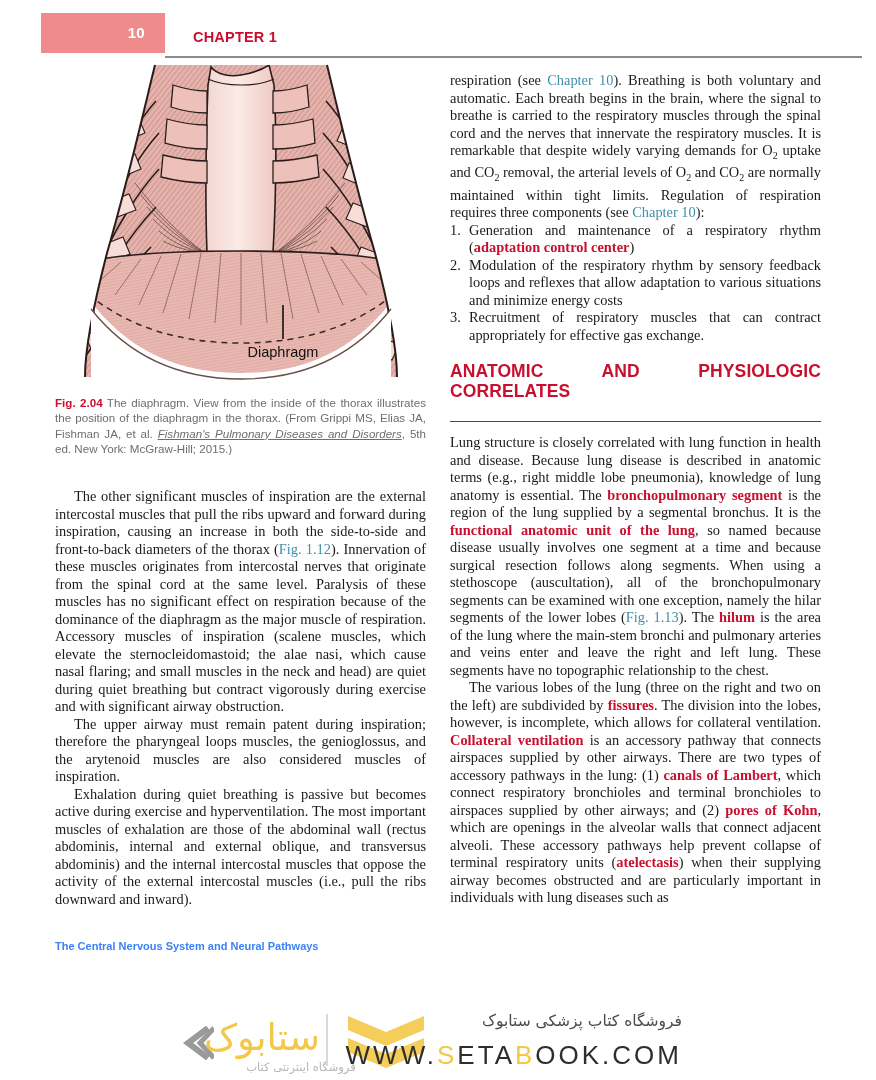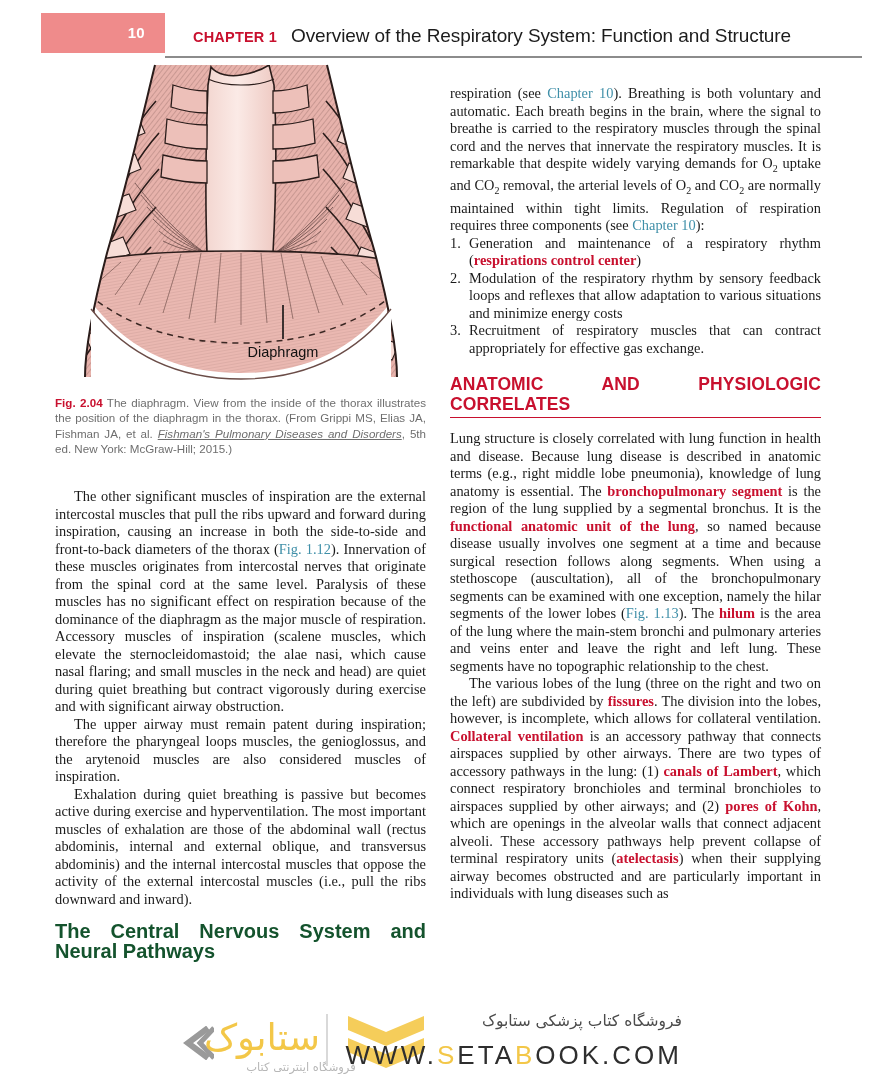--- a/index.html
+++ b/index.html
@@ -73,21 +73,21 @@
   
   .column {
     position: absolute;
     top: 72px;
     width: 371px;
     font-size: 14.4px;
     line-height: 17.5px;
     text-align: justify;
   }
   #left-column  { left: 55px; }
-  #right-column { left: 450px; margin-top: 13px; }
+  #right-column { left: 450px; }
 
   .para {
     margin: 0 0 0 0;
     text-indent: 19px;
     text-align: justify;
     hyphens: manual;
   }
   .para.no-indent { text-indent: 0; }
 
   .red-term   { color: #c8102e; font-weight: bold; }
@@ -123,31 +123,31 @@
   #figure-caption .ital { font-style: italic; text-decoration: underline; }
 
   
   .section-head {
     font-family: "Liberation Sans", sans-serif;
     font-weight: bold;
     font-size: 17.5px;
     color: #c8102e;
     letter-spacing: .1px;
     border-bottom: 1.6px solid #c8102e;
-    padding-bottom: 3px;
+    padding-bottom: 20px;
     margin: 17px 0 12px 0;
     line-height: 20px;
   }
   .sub-head {
     font-family: "Liberation Sans", sans-serif;
     font-weight: bold;
-    font-size: 20px;
-    color: #14532d;
+    font-size: 11px;
+    color: #3b82f6;
     line-height: 20px;
-    margin: 13px 0 2px 0;
+    margin: 28px 0 2px 0;
   }
 
   ol.numbered {
     margin: 0;
     padding: 0;
     list-style: none;
   }
   ol.numbered li {
     position: relative;
     padding-left: 19px;
@@ -240,21 +240,20 @@
   }
 </style>
 </head>
 <body>
 
 <div id="page-header">
   <div id="folio-block"></div>
   <div id="folio-number">10</div>
   <div id="header-rule"></div>
   <div id="chapter-label">CHAPTER 1</div>
-  <div id="header-title">Overview of the Respiratory System: Function and Structure</div>
 </div>
 
 <div id="figure-block">
   <div id="figure-art">
     <svg width="371" height="330" viewBox="0 0 371 330" xmlns="http://www.w3.org/2000/svg">
       <defs>
         <linearGradient id="sternum-grad" x1="0" y1="0" x2="1" y2="0">
           <stop offset="0%" stop-color="#f3d6d0"></stop>
           <stop offset="45%" stop-color="#fbeae6"></stop>
           <stop offset="100%" stop-color="#eec9c2"></stop>
@@ -399,21 +398,21 @@
   <p class="para">Exhalation during quiet breathing is passive but becomes active during exercise and hyperventilation. The most important muscles of exhalation are those of the abdominal wall (rectus abdominis, internal and external oblique, and transversus abdominis) and the internal intercostal muscles that oppose the activity of the external intercostal muscles (i.e., pull the ribs downward and inward).</p>
 
   <h3 class="sub-head">The Central Nervous System and Neural Pathways</h3>
 
 </div>
 
 <div id="right-column" class="column">
   <p class="para no-indent"><span>respiration (see </span><span class="link-ref">Chapter 10</span><span>). Breathing is both voluntary and automatic. Each breath begins in the brain, where the signal to breathe is carried to the respiratory muscles through the spinal cord and the nerves that innervate the respiratory muscles. It is remarkable that despite widely varying demands for O</span><span class="sub">2</span><span> uptake and CO</span><span class="sub">2</span><span> removal, the arterial levels of O</span><span class="sub">2</span><span> and CO</span><span class="sub">2</span><span> are normally maintained within tight limits. Regulation of respiration requires three components (see </span><span class="link-ref">Chapter 10</span><span>):</span></p>
 
   <ol class="numbered">
-    <li><span class="li-num">1.</span><span>Generation and maintenance of a respiratory rhythm (</span><span class="red-term">respirations control center</span><span>)</span></li>
+    <li><span class="li-num">1.</span><span>Generation and maintenance of a respiratory rhythm (</span><span class="red-term">adaptation control center</span><span>)</span></li>
     <li><span class="li-num">2.</span><span>Modulation of the respiratory rhythm by sensory feedback loops and reflexes that allow adaptation to various situations and minimize energy costs</span></li>
     <li><span class="li-num">3.</span><span>Recruitment of respiratory muscles that can contract appropriately for effective gas exchange.</span></li>
   </ol>
 
 
   <h2 class="section-head">ANATOMIC AND PHYSIOLOGIC CORRELATES</h2>
 
   <p class="para no-indent"><span>Lung structure is closely correlated with lung function in health and disease. Because lung disease is described in anatomic terms (e.g., right middle lobe pneumonia), knowledge of lung anatomy is essential. The </span><span class="red-term">bronchopulmonary segment</span><span> is the region of the lung supplied by a segmental bronchus. It is the </span><span class="red-term">functional anatomic unit of the lung</span><span>, so named because disease usually involves one segment at a time and because surgical resection follows along segments. When using a stethoscope (auscultation), all of the bronchopulmonary segments can be examined with one exception, namely the hilar segments of the lower lobes (</span><span class="link-ref">Fig. 1.13</span><span>). The </span><span class="red-term">hilum</span><span> is the area of the lung where the main-stem bronchi and pulmonary arteries and veins enter and leave the right and left lung. These segments have no topographic relationship to the chest.</span></p>
 
   <p class="para"><span>The various lobes of the lung (three on the right and two on the left) are subdivided by </span><span class="red-term">fissures</span><span>. The division into the lobes, however, is incomplete, which allows for collateral ventilation. </span><span class="red-term">Collateral ventilation</span><span> is an accessory pathway that connects airspaces supplied by other airways. There are two types of accessory pathways in the lung: (1) </span><span class="red-term">canals of Lambert</span><span>, which connect respiratory bronchioles and terminal bronchioles to airspaces supplied by other airways; and (2) </span><span class="red-term">pores of Kohn</span><span>, which are openings in the alveolar walls that connect adjacent alveoli. These accessory pathways help prevent collapse of terminal respiratory units (</span><span class="red-term">atelectasis</span><span>) when their supplying airway becomes obstructed and are particularly important in individuals with lung diseases such as</span></p>

